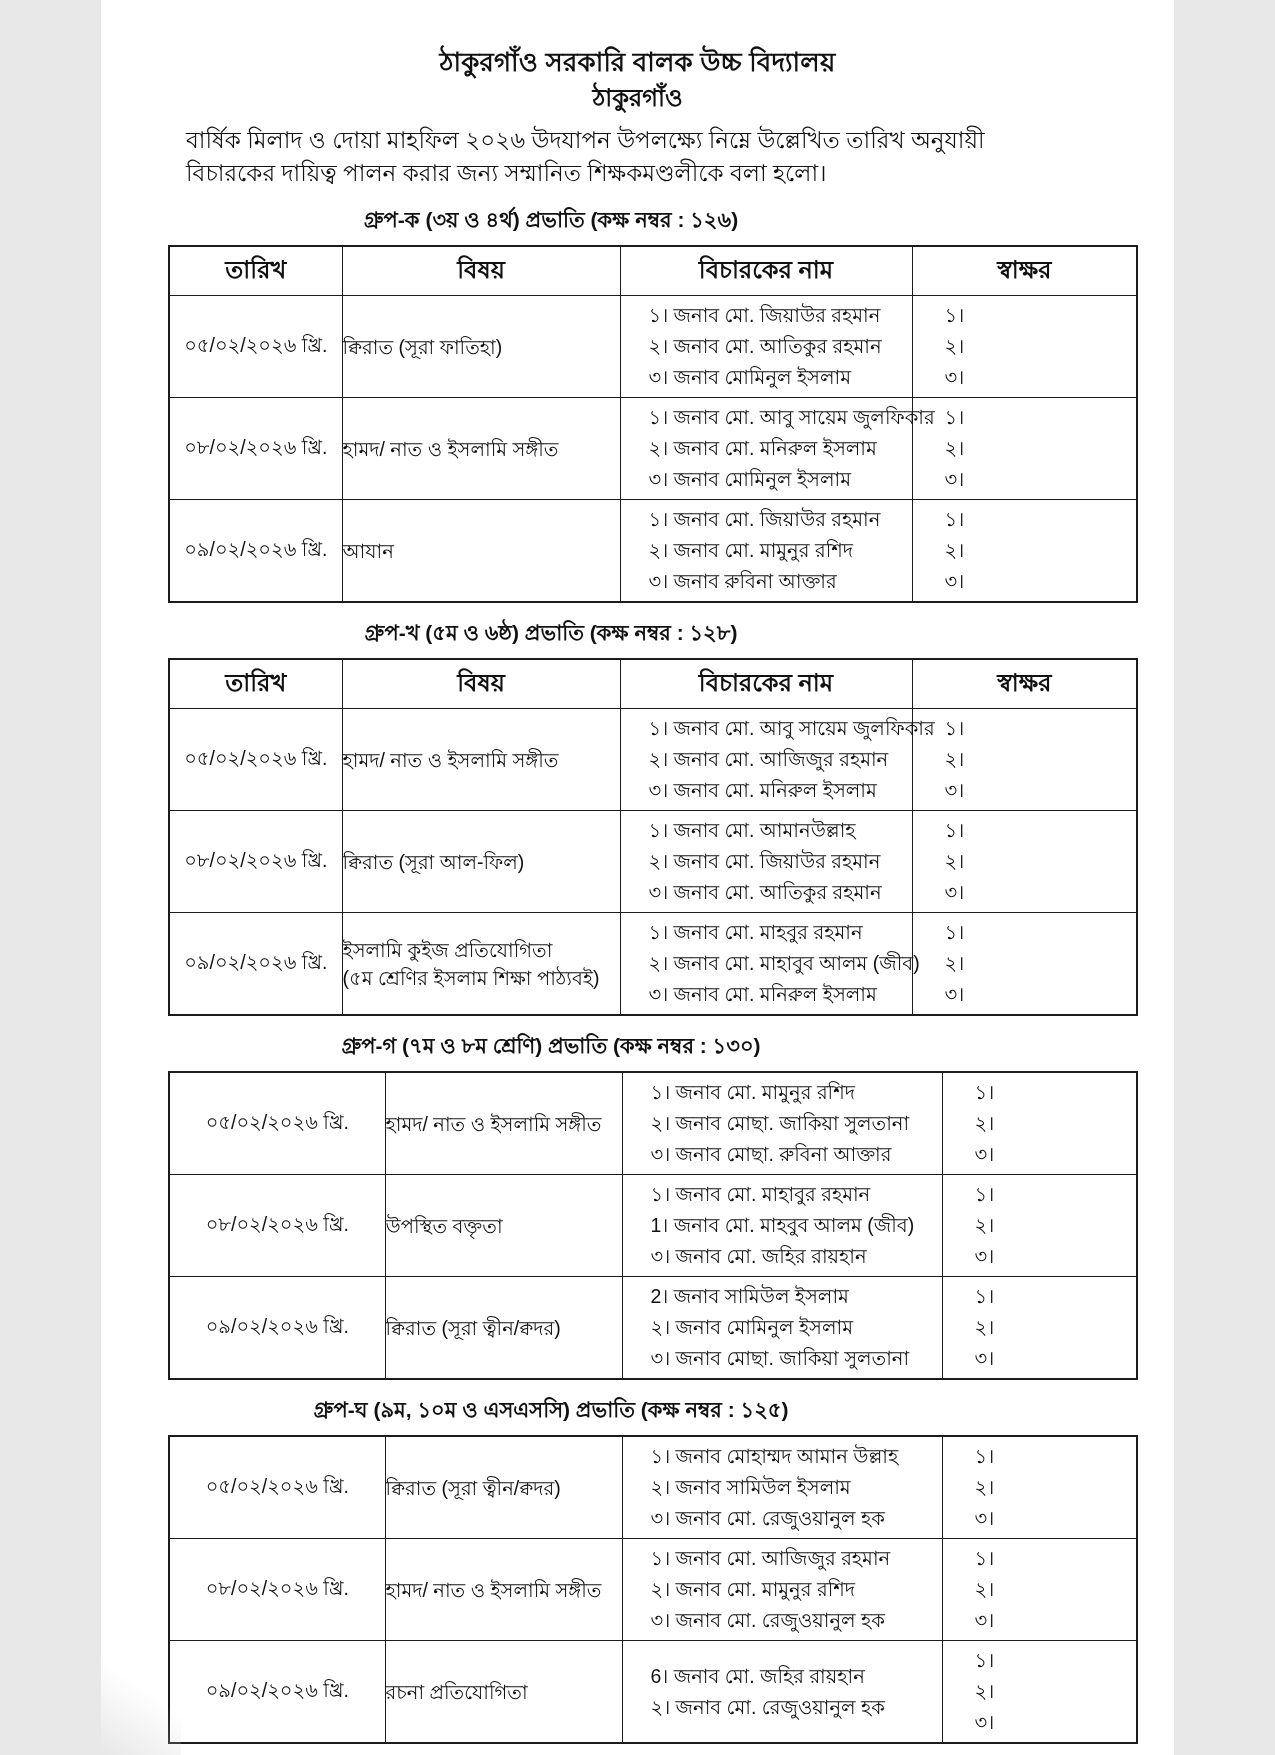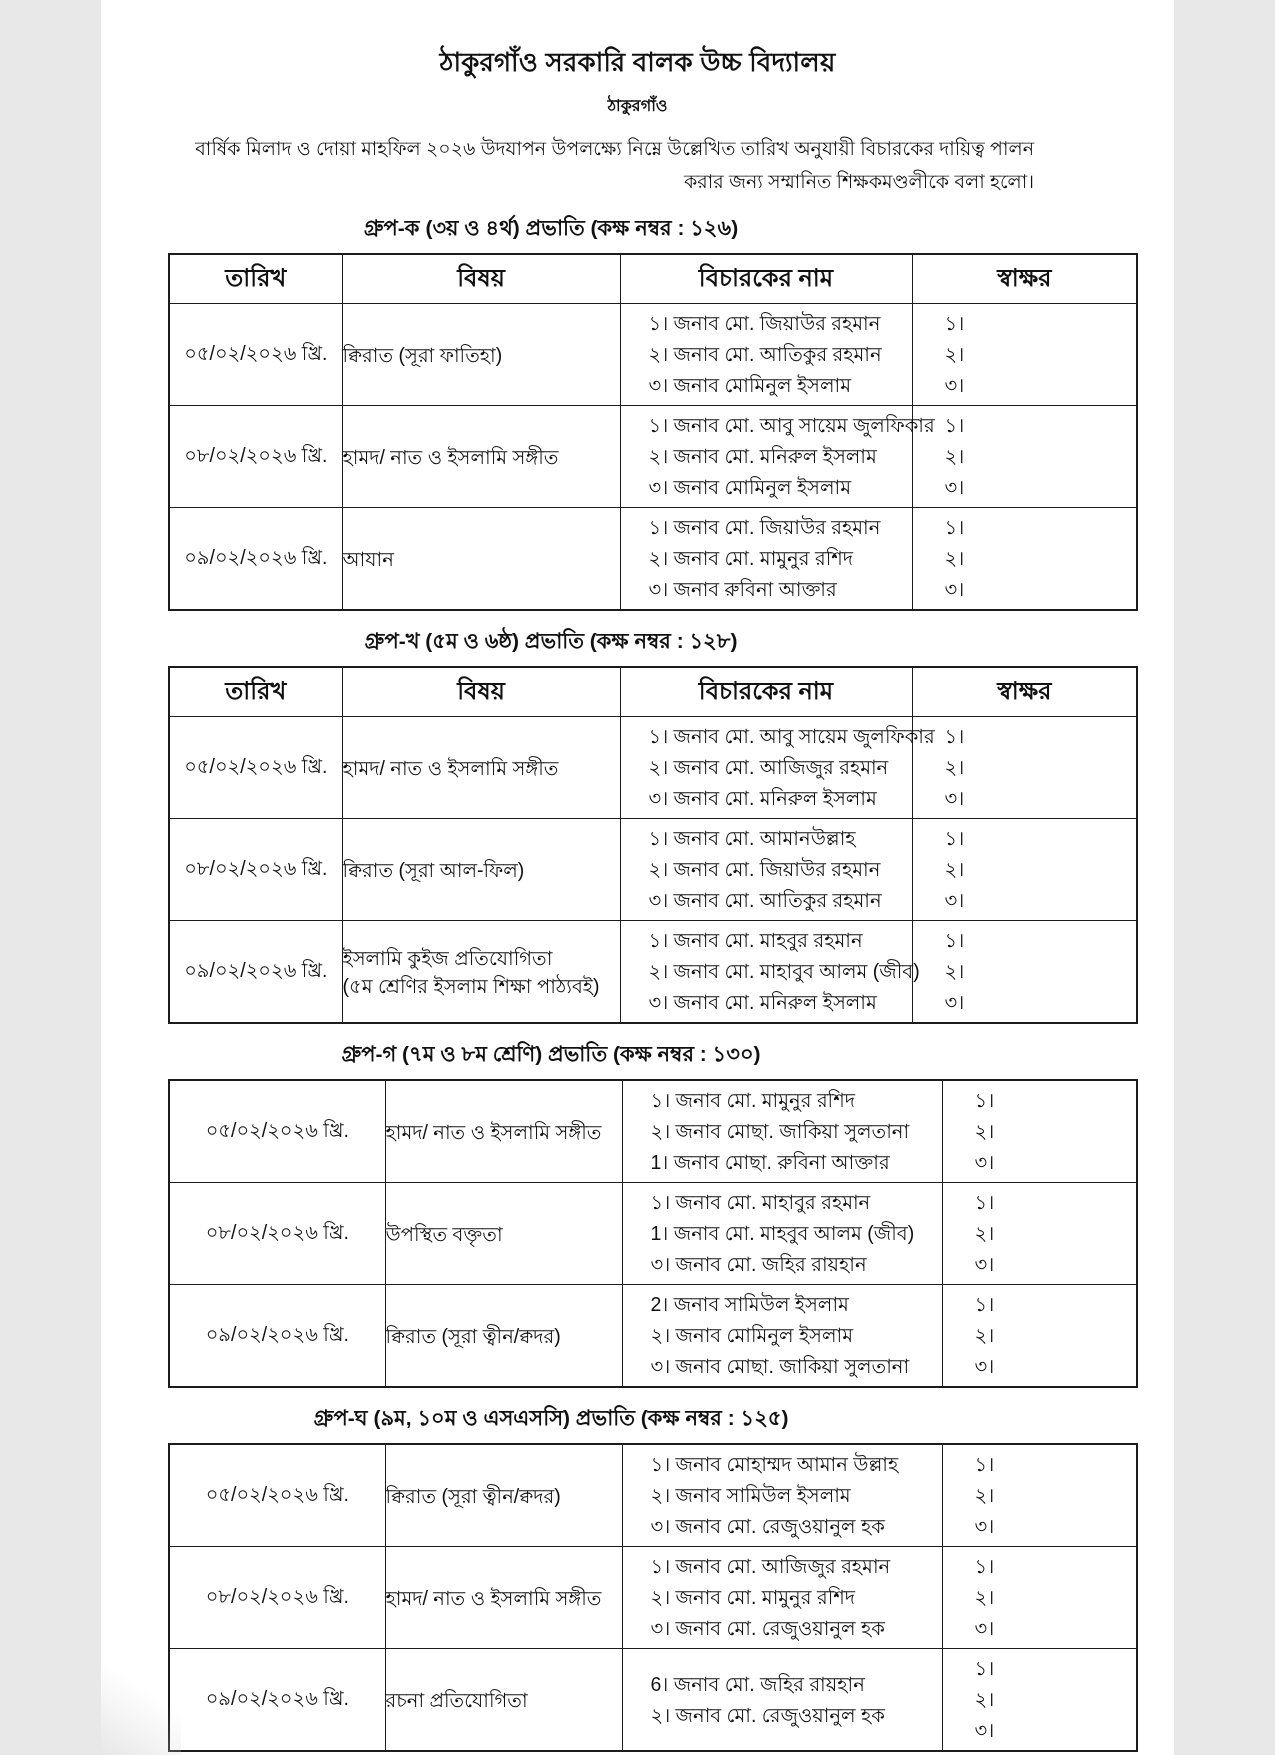--- a/index.html
+++ b/index.html
@@ -5,23 +5,23 @@
   * { margin:0; padding:0; box-sizing:border-box; }
   html,body { background:#e8e8e8; }
   body { font-family:"Liberation Sans","DejaVu Sans",sans-serif; }
   .page {
     position:relative; width:1073px; height:1755px; margin:0 auto;
     background:#ffffff; color:#111; overflow:hidden;
     padding-top:44px;
   }
   .doc-header { text-align:center; }
   .school-name { font-size:26px; font-weight:bold; line-height:36px; letter-spacing:.2px; }
-  .school-location { font-size:16px; font-weight:bold; line-height:36px;margin-top:8px; }
+  .school-location { font-size:24px; font-weight:bold; line-height:36px; }
   .intro {
-    text-align:right; font-size:19px; line-height:33px;
+    text-align:left; font-size:23px; line-height:33px;
     margin:8px 140px 0 85px; font-weight:500;
   }
   .group-title { text-align:center; font-size:21px; font-weight:bold; margin:14px 240px 6px 67px; }
   table.sched {
     border-collapse:collapse; table-layout:fixed;
     margin-left:67px; width:968px;
     border:2.5px solid #1c1c1c;
   }
   table.sched td, table.sched th { border:1.8px solid #1c1c1c; vertical-align:middle; }
   table.sched th {
@@ -193,21 +193,21 @@
             <col style="width: 320px;">
             <col style="width: 195px;">
           </colgroup>
           <tbody>
             <tr>
               <td class="c-date">০৫/০২/২০২৬ খ্রি.</td>
               <td class="c-subject">হামদ/ নাত ও ইসলামি সঙ্গীত</td>
               <td class="c-judges">
                 <div class="judge-line">১। জনাব মো. মামুনুর রশিদ</div>
                 <div class="judge-line">২। জনাব মোছা. জাকিয়া সুলতানা</div>
-                <div class="judge-line">1। জনাব মোছা. রুবিনা আক্তার</div>
+                <div class="judge-line">৩। জনাব মোছা. রুবিনা আক্তার</div>
               </td>
               <td class="c-sign">
                 <div class="sign-line">১।</div>
                 <div class="sign-line">২।</div>
                 <div class="sign-line">৩।</div>
               </td>
             </tr>
             <tr>
               <td class="c-date">০৮/০২/২০২৬ খ্রি.</td>
               <td class="c-subject">উপস্থিত বক্তৃতা</td>

